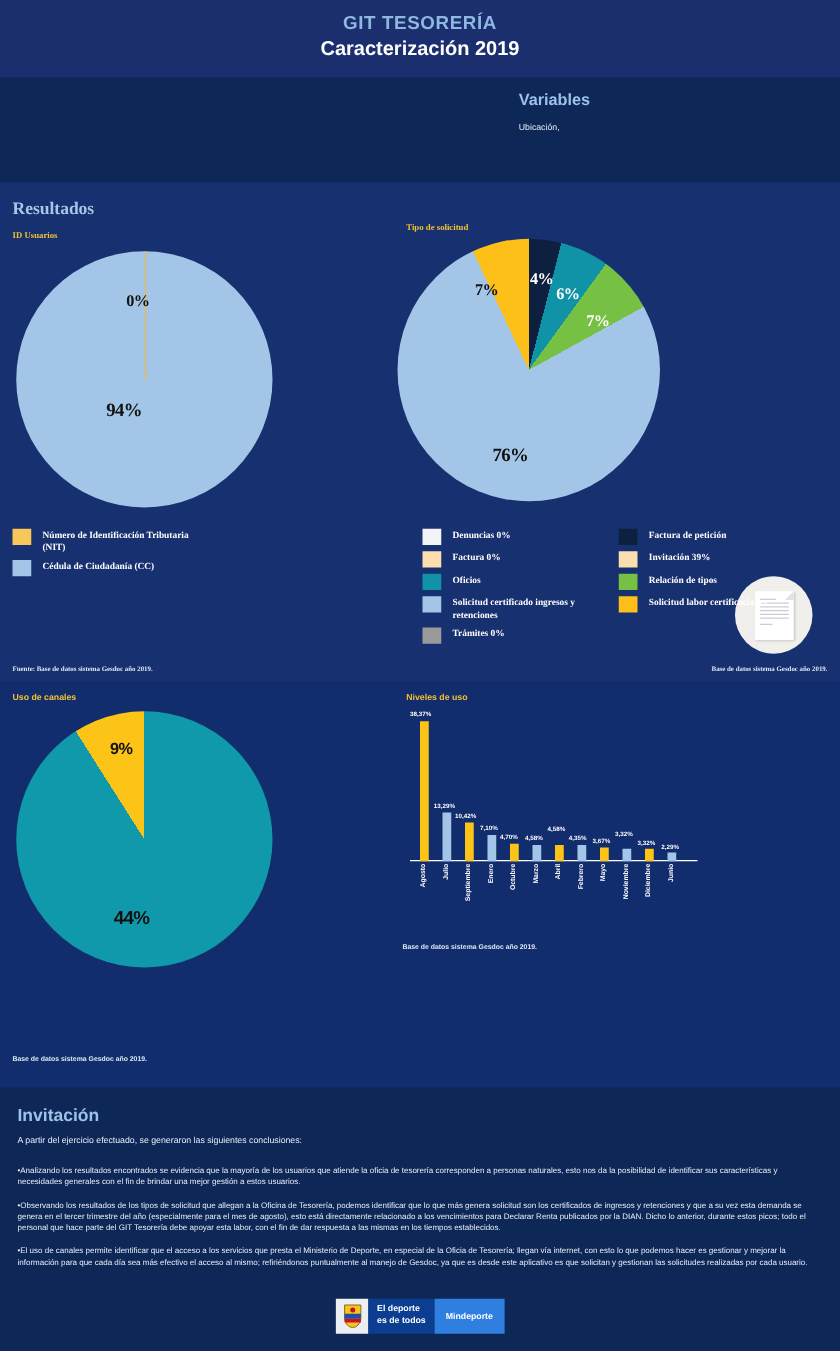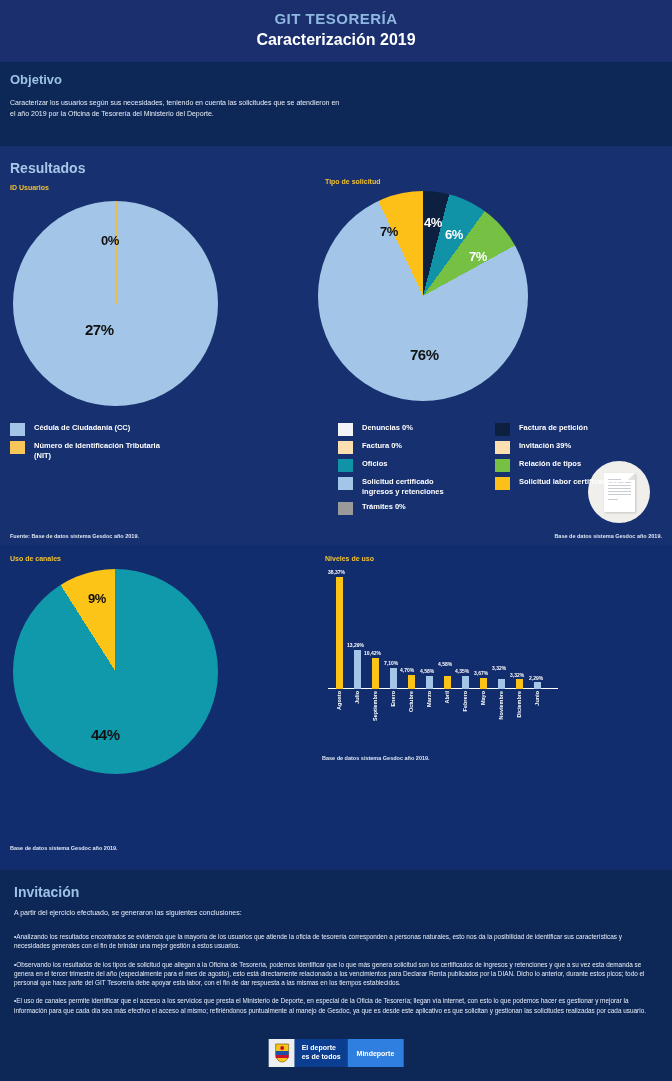--- a/index.html
+++ b/index.html
@@ -29,20 +29,21 @@
   .body-txt { color: #e8eef7; font-size: 7px; line-height: 1.55; margin-top: 11px; }
 
   .col-l { position: absolute; left: 10px; top: 10px; width: 330px; }
   .col-r { position: absolute; left: 415px; top: 10px; width: 250px; }
 
   .band-res {
     background: #17306f;
     height: 399px;
     position: relative;
     padding: 14px 10px 0 10px;
+    font-family: Liberation Serif, serif;
   }
   .sec-head2 { color: #a8c6e8; font-size: 14px; font-weight: bold; }
   .sub-lab { color: #f2c230; font-size: 7px; font-weight: bold; }
 
   .pie { border-radius: 50%; position: relative; }
   .pie-lab {
     position: absolute; font-weight: bold; color: #111;
     font-size: 13px; letter-spacing: -.5px;
   }
   .pie-lab.w { color: #fff; }
@@ -111,73 +112,73 @@
 </style>
 </head>
 <body>
 
 <div class="band-title">
   <div class="t1">GIT TESORERÍA</div>
   <div class="t2">Caracterización 2019</div>
 </div>
 
 <div class="band-obj">
-  <div class="col-l">
-    <div class="sec-head">Objetivo</div>
-    <div class="body-txt">Caracterizar los usuarios según sus necesidades, teniendo en cuenta las solicitudes que se atendieron en el año 2019 por la Oficina de Tesorería del Ministerio del Deporte.</div>
+  <div class="col-r">
+    <div class="sec-head">Variables</div>
+    <div class="body-txt">Ubicación,</div>
   </div>
 </div>
 
 <div class="band-res">
   <div class="sec-head2">Resultados</div>
 
   <div class="sub-lab" style="margin-top:8px">ID Usuarios</div>
   <div class="sub-lab" style="position:absolute;left:325px;top:32px">Tipo de solicitud</div>
 
   <div class="pie" style="position:absolute;left:13px;top:55px;width:205px;height:205px;
               background:#a3c6e8;">
     <div style="position:absolute;left:50%;top:0;width:1.5px;height:50%;background:#e8bb4a;"></div>
     <div class="pie-lab" style="left:88px;top:32px;">0%</div>
-    <div class="pie-lab" style="left:72px;top:120px;font-size:15px;">27%</div>
+    <div class="pie-lab" style="left:72px;top:120px;font-size:15px;">94%</div>
   </div>
 
   <div class="pie" style="position:absolute;left:318px;top:45px;width:210px;height:210px;
               background:conic-gradient(
                  #0d2040 0deg 14.4deg,
                  #1093a6 14.4deg 36deg,
                  #76c043 36deg 61.2deg,
                  #a3c6e8 61.2deg 334.8deg,
                  #fdc018 334.8deg 360deg);">
     <div class="pie-lab w" style="left:106px;top:24px;">4%</div>
     <div class="pie-lab w" style="left:127px;top:36px;">6%</div>
     <div class="pie-lab w" style="left:151px;top:58px;">7%</div>
     <div class="pie-lab" style="left:62px;top:33px;">7%</div>
-    <div class="pie-lab" style="left:76px;top:155px;font-size:15px;margin-left:16px;">76%</div>
+    <div class="pie-lab" style="left:76px;top:166px;font-size:15px;">76%</div>
   </div>
 
   <div class="doc-circle" style="left:588px;top:315px;">
     <div class="doc-page">
       <div class="doc-line" style="width:60%"></div>
       <div class="doc-line" style="width:100%"></div>
       <div class="doc-line" style="width:100%"></div>
       <div class="doc-line" style="width:100%"></div>
       <div class="doc-line" style="width:100%"></div>
       <div class="doc-line" style="width:100%"></div>
       <div class="doc-line" style="width:45%;margin-top:4px"></div>
     </div>
   </div>
 
   <div style="position:absolute;left:10px;top:277px;width:250px;">
     <div class="legend-row">
+      <div class="sw" style="background:#f8c75a"></div>
+      <div class="lg-txt" style="max-width:130px">Número de Identificación Tributaria (NIT)</div>
+    </div>
+    <div class="legend-row">
       <div class="sw" style="background:#a3c6e8"></div>
       <div class="lg-txt">Cédula de Ciudadanía (CC)</div>
-    </div>
-    <div class="legend-row">
-      <div class="sw" style="background:#f8c75a"></div>
-      <div class="lg-txt" style="max-width:130px">Número de Identificación Tributaria (NIT)</div>
     </div>
   </div>
 
   <div style="position:absolute;left:338px;top:277px;width:165px;">
     <div class="legend-row">
       <div class="sw" style="background:#f2f4f7"></div>
       <div class="lg-txt">Denuncias 0%</div>
     </div>
     <div class="legend-row">
       <div class="sw" style="background:#fbdfb0"></div>

